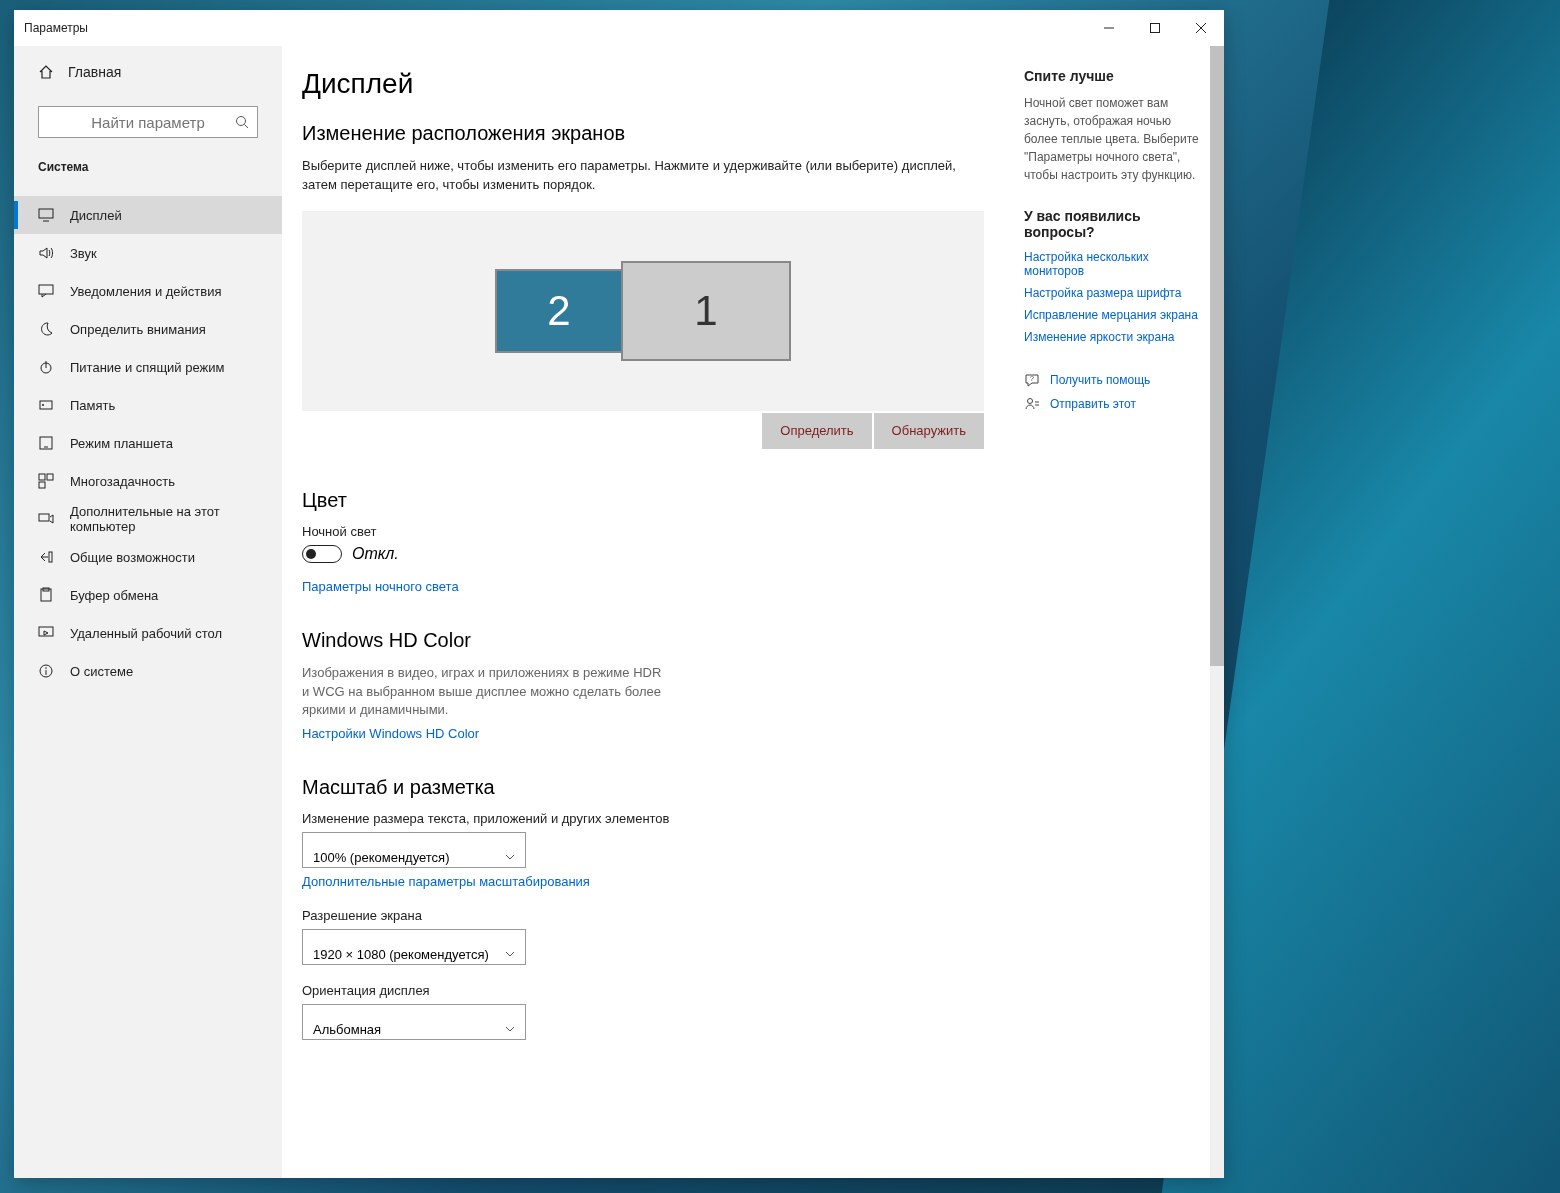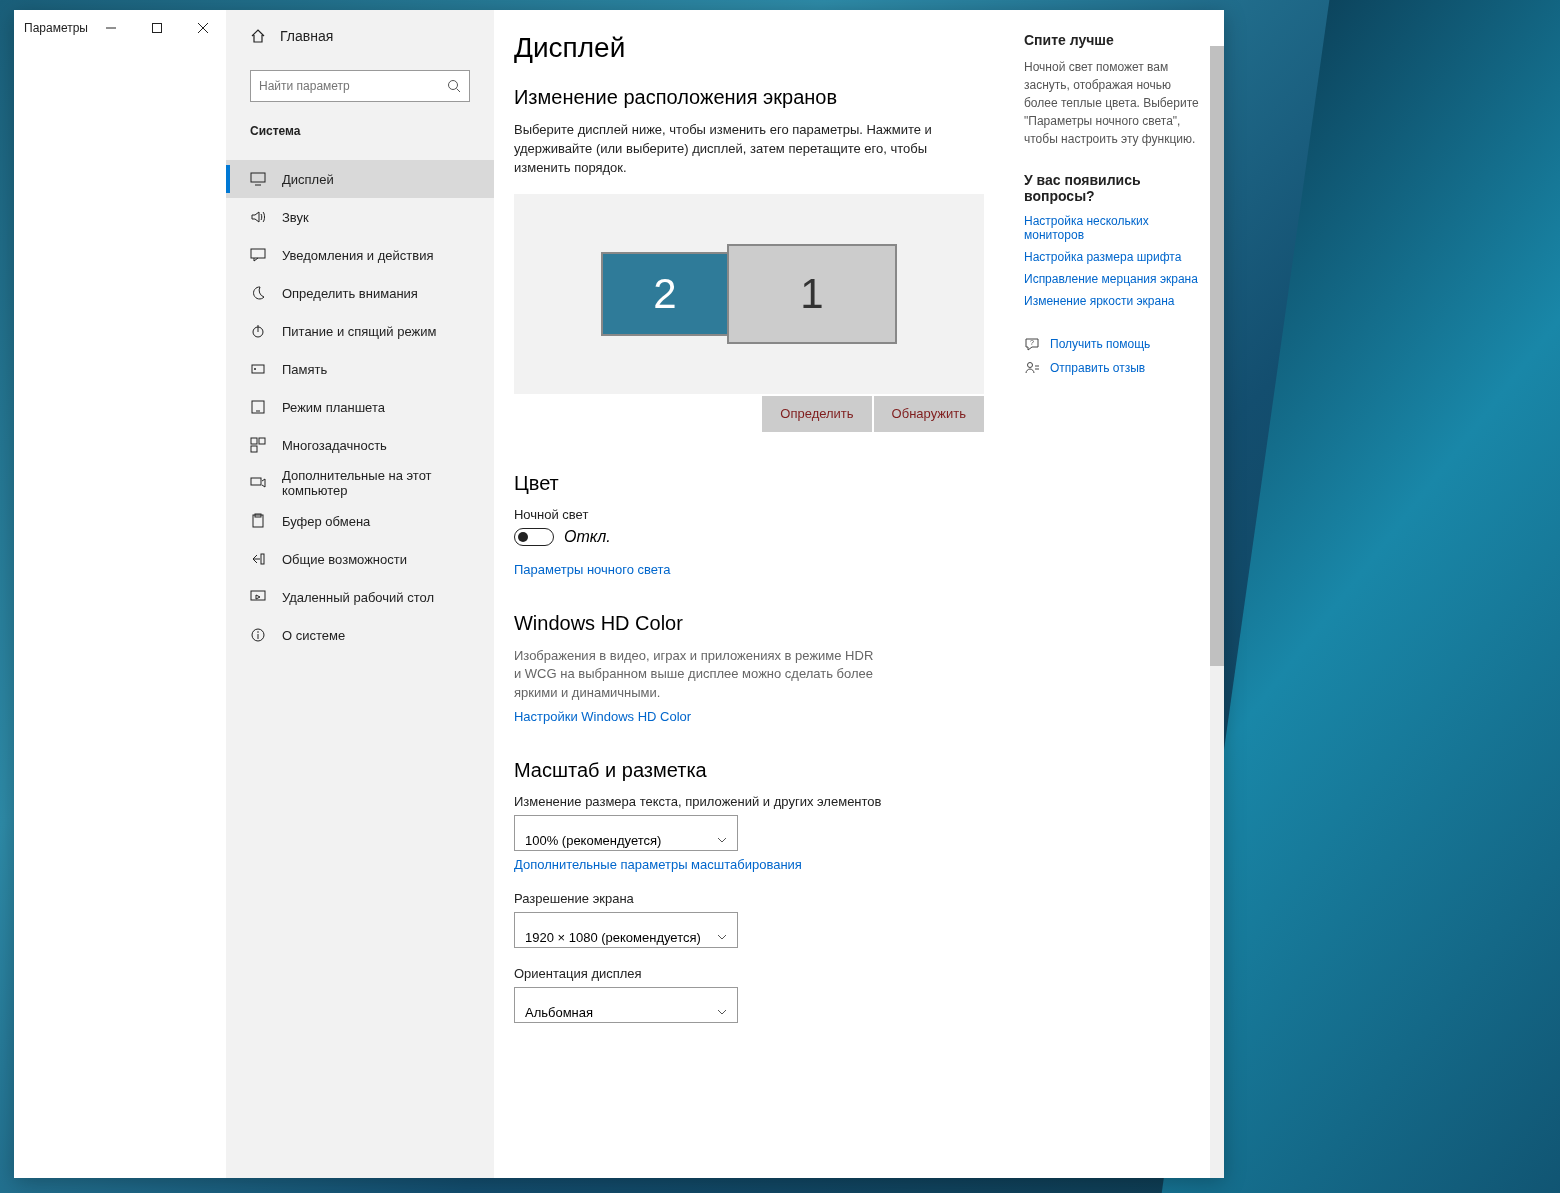--- a/index.html
+++ b/index.html
@@ -7,21 +7,21 @@
     width: 1560px; height: 1193px;
     background: linear-gradient(135deg, #1a5f7a 0%, #2e8ba8 30%, #134e6f 60%, #0c3547 100%);
     position: relative;
     overflow: hidden;
   }
   .bg-stripe { position:absolute; inset:0; pointer-events:none;}
   .bg-stripe::before{content:"";position:absolute;right:-80px;top:-100px;width:400px;height:1500px;background:linear-gradient(120deg,#0a3a52 0%,#1987a8 40%,#0f4a67 100%);transform:rotate(8deg);}
   .window {
     position: absolute; top: 10px; left: 14px; width: 1210px; height: 1168px;
     background: #fff;
-    display: flex; flex-direction: row;
+    display: flex; flex-direction: column;
     box-shadow: 0 4px 20px rgba(0,0,0,0.25);
   }
   .titlebar {
     height: 36px; display: flex; align-items: center; justify-content: space-between;
     padding-left: 10px; background: #fff; flex: 0 0 36px;
   }
   .titlebar .title { font-size: 12px; color:#222; }
   .win-controls { display: flex; height: 100%; }
   .win-btn { width: 46px; display:flex; align-items:center; justify-content:center; color:#222;}
   .win-btn svg { width:10px; height:10px; }
@@ -30,21 +30,21 @@
     width: 268px; background: #f2f2f2; display:flex; flex-direction:column;
     padding-top: 6px;
   }
   .home-row { display:flex; align-items:center; height:40px; padding-left:24px; gap:14px; color:#222; font-size:14px;}
   .home-row .icon{width:16px;height:16px;}
   .search-wrap { padding: 14px 24px 8px 24px; }
   .search {
     width: 100%; height: 32px; border: 1px solid #999; background:#fff;
     display:flex; align-items:center; padding: 0 8px; position:relative;
   }
-  .search input { border:none; outline:none; flex:1; font-size:12px; background:transparent;}
+  .search input { border:none; outline:none; flex:1; font-size:15px; background:transparent;text-align:center;}
   .search .s-icon{position:absolute; right:8px; width:14px;height:14px;color:#555;}
   .group-label { font-size:12px; color:#222; padding: 14px 24px 10px 24px; font-weight:600;}
   .nav { display:flex; flex-direction:column; margin-top:12px; }
   .nav-item {
     display:flex; align-items:center; height:38px; padding-left:24px; gap:16px;
     font-size:13px; color:#222; position:relative; cursor:default;
   }
   .nav-item.active { background:#d9d9d9; }
   .nav-item.active::before{
     content:""; position:absolute; left:0; top:5px; bottom:5px; width:4px; background:#0078d4;
@@ -209,34 +209,34 @@
               <svg viewBox="0 0 16 16">
                 <rect x="1" y="3" width="10" height="7" fill="none" stroke="#222"></rect>
                 <path d="M12 6 L15 4 V12 L12 10" fill="none" stroke="#222"></path>
               </svg>
             </span>
           <span>Дополнительные на этот компьютер</span>
         </div>
         <div class="nav-item">
           <span class="icon">
               <svg viewBox="0 0 16 16">
+                <path d="M3 8 H10 M7 4 L3 8 L7 12" fill="none" stroke="#222"></path>
+                <rect x="11" y="3" width="3" height="10" fill="none" stroke="#222"></rect>
+              </svg>
+            </span>
+          <span>Общие возможности</span>
+        </div>
+        <div class="nav-item">
+          <span class="icon">
+              <svg viewBox="0 0 16 16">
                 <rect x="3" y="2" width="10" height="12" fill="none" stroke="#222"></rect>
                 <rect x="5" y="1" width="6" height="3" fill="none" stroke="#222"></rect>
               </svg>
             </span>
           <span>Буфер обмена</span>
-        </div>
-        <div class="nav-item">
-          <span class="icon">
-              <svg viewBox="0 0 16 16">
-                <path d="M3 8 H10 M7 4 L3 8 L7 12" fill="none" stroke="#222"></path>
-                <rect x="11" y="3" width="3" height="10" fill="none" stroke="#222"></rect>
-              </svg>
-            </span>
-          <span>Общие возможности</span>
         </div>
         <div class="nav-item">
           <span class="icon">
               <svg viewBox="0 0 16 16">
                 <rect x="1" y="2" width="14" height="9" fill="none" stroke="#222"></rect>
                 <path d="M6 6 L10 8 L6 10 Z" fill="none" stroke="#222"></path>
               </svg>
             </span>
           <span>Удаленный рабочий стол</span>
         </div>
@@ -330,21 +330,21 @@
                 <path d="M2 3h12v8H8l-4 3V11H2z" fill="none" stroke="currentColor"></path>
                 <text x="8" y="9" font-size="7" text-anchor="middle" fill="currentColor">?</text>
               </svg></span>
           <span>Получить помощь</span>
         </div>
         <div class="help-row">
           <span class="hi"><svg viewBox="0 0 16 16">
                 <circle cx="6" cy="5" r="2.5" fill="none" stroke="currentColor"></circle>
                 <path d="M2 13c0-2 2-4 4-4s4 2 4 4 M11 6h4 M11 9h4" fill="none" stroke="currentColor"></path>
               </svg></span>
-          <span>Отправить отзыв</span>
+          <span>Отправить этот</span>
         </div>
       </div>
     </div>
   </div>
 
   <div class="scrollbar-track"></div>
   <div class="scrollbar-thumb"></div>
 </div>
 
 </body></html>

